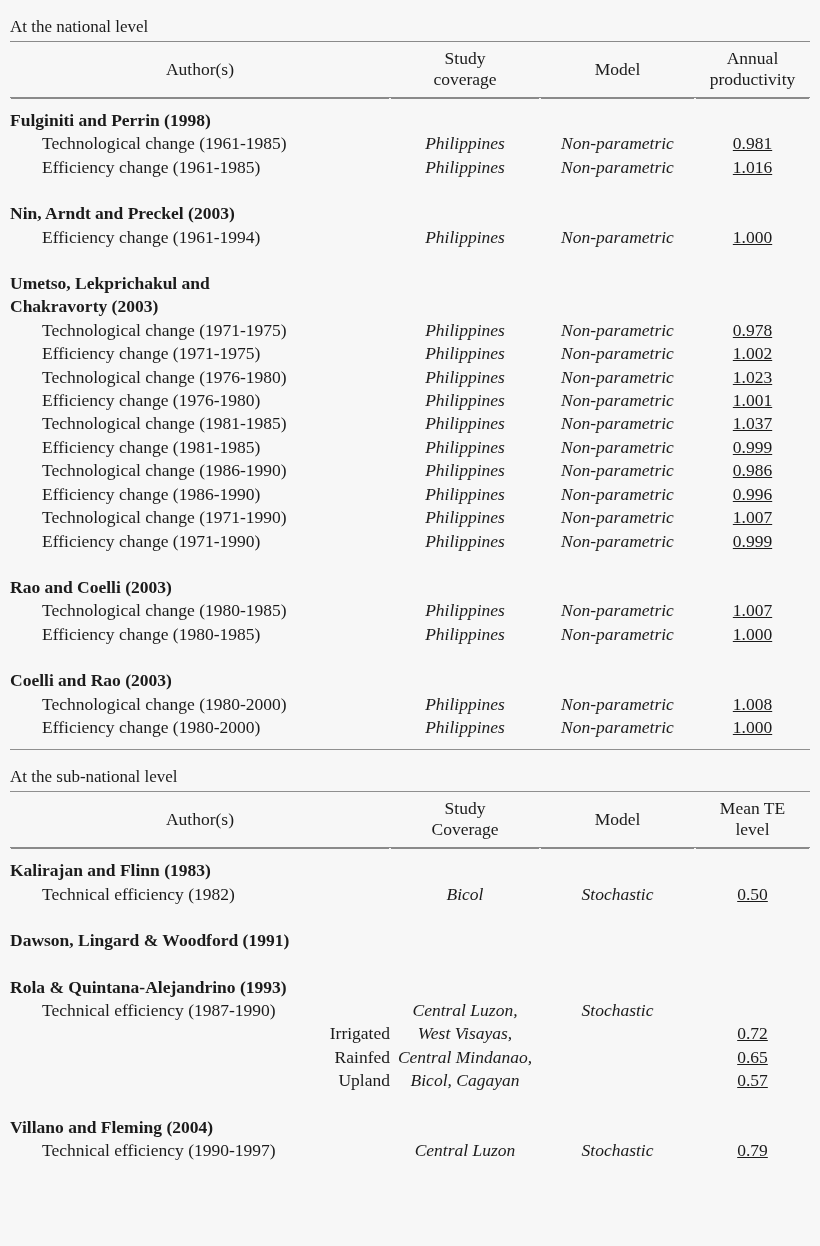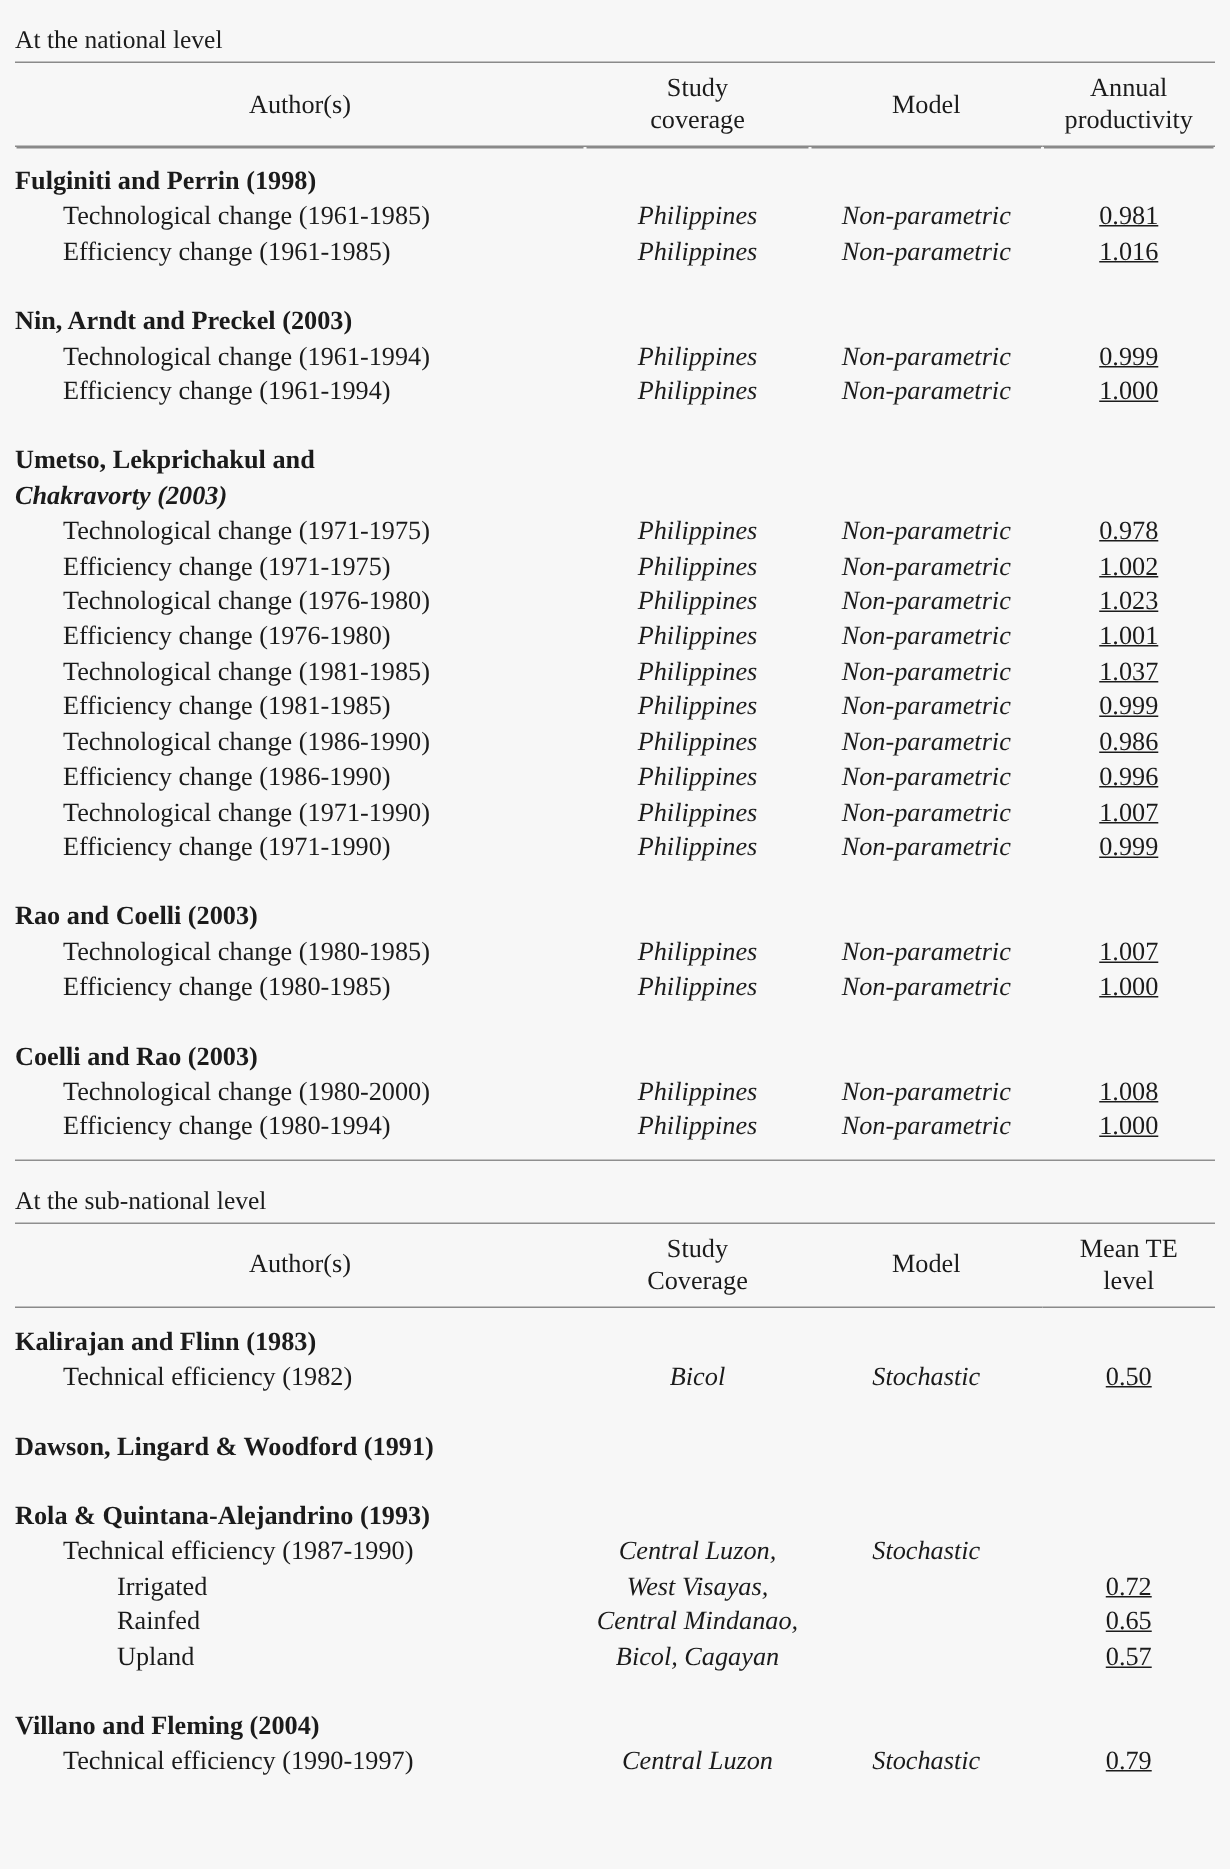--- a/index.html
+++ b/index.html
@@ -68,24 +68,24 @@
     font-size: 17.5px;
   }
   td.c-author-cell { text-align: left; padding-left: 0; }
   td.c-cover-cell, td.c-model-cell { text-align: center; font-style: italic; }
   td.c-val-cell { text-align: center; text-decoration: underline; }
 
   tr.group-head td {
     font-weight: bold;
     padding-top: 11px;
   }
-  tr.group-head-cont td { font-weight: bold; padding-top: 0; font-style: italic; }
+  tr.group-head-cont td { font-weight: bold; padding-top: 0; }
 
   .indent1 { padding-left: 32px; display: block; }
-  .indent2 { padding-left: 68px; display: block; }
+  .indent2 { padding-left: 68px; display: block; text-align: right; }
 
   .spacer-row td { height: 12px; line-height: 12px; font-size: 0; }
 
   .gap-after-table { height: 10px; }
 
   
   thead.dbl th {
     border-bottom: 1px solid #8a8a8a;
     box-shadow: 0 2px 0 -1px #8a8a8a;
   }
@@ -150,28 +150,20 @@
           <td colspan="4"></td>
         </tr>
         <tr class="group-head">
           <td class="c-author-cell">Nin, Arndt and Preckel (2003)</td>
           <td></td>
           <td></td>
           <td></td>
         </tr>
         <tr>
           <td class="c-author-cell">
-            <span class="indent1">Technological change (1961-1994)</span>
-          </td>
-          <td class="c-cover-cell">Philippines</td>
-          <td class="c-model-cell">Non-parametric</td>
-          <td class="c-val-cell">0.999</td>
-        </tr>
-        <tr>
-          <td class="c-author-cell">
             <span class="indent1">Efficiency change (1961-1994)</span>
           </td>
           <td class="c-cover-cell">Philippines</td>
           <td class="c-model-cell">Non-parametric</td>
           <td class="c-val-cell">1.000</td>
         </tr>
         <tr class="spacer-row">
           <td colspan="4"></td>
         </tr>
         <tr class="group-head">
@@ -303,21 +295,21 @@
         <tr>
           <td class="c-author-cell">
             <span class="indent1">Technological change (1980-2000)</span>
           </td>
           <td class="c-cover-cell">Philippines</td>
           <td class="c-model-cell">Non-parametric</td>
           <td class="c-val-cell">1.008</td>
         </tr>
         <tr>
           <td class="c-author-cell">
-            <span class="indent1">Efficiency change (1980-1994)</span>
+            <span class="indent1">Efficiency change (1980-2000)</span>
           </td>
           <td class="c-cover-cell">Philippines</td>
           <td class="c-model-cell">Non-parametric</td>
           <td class="c-val-cell">1.000</td>
         </tr>
       </tbody>
   </table>
 
   <div class="gap-after-table"></div>
   <div class="rule-double"></div>

